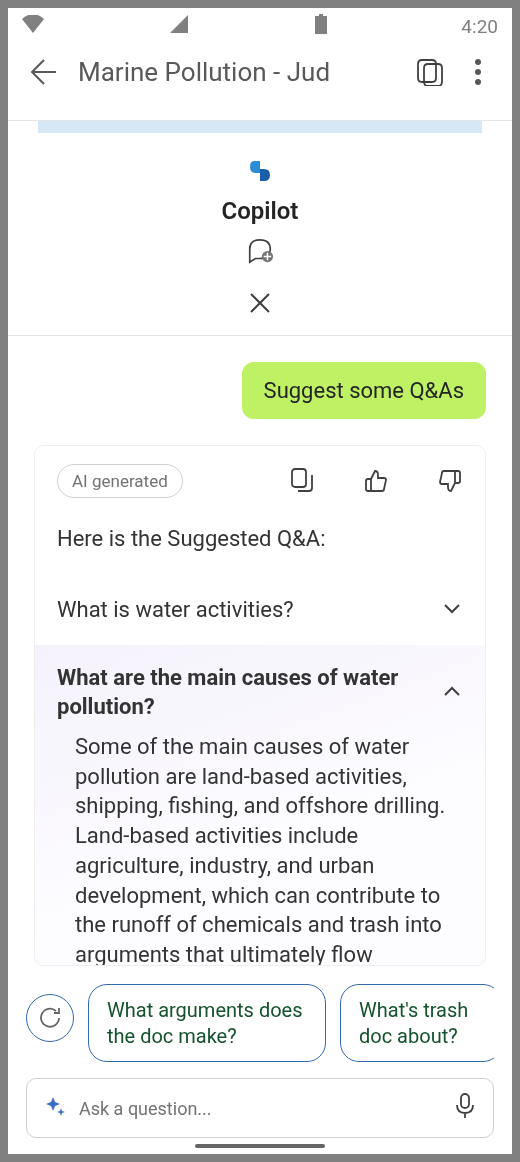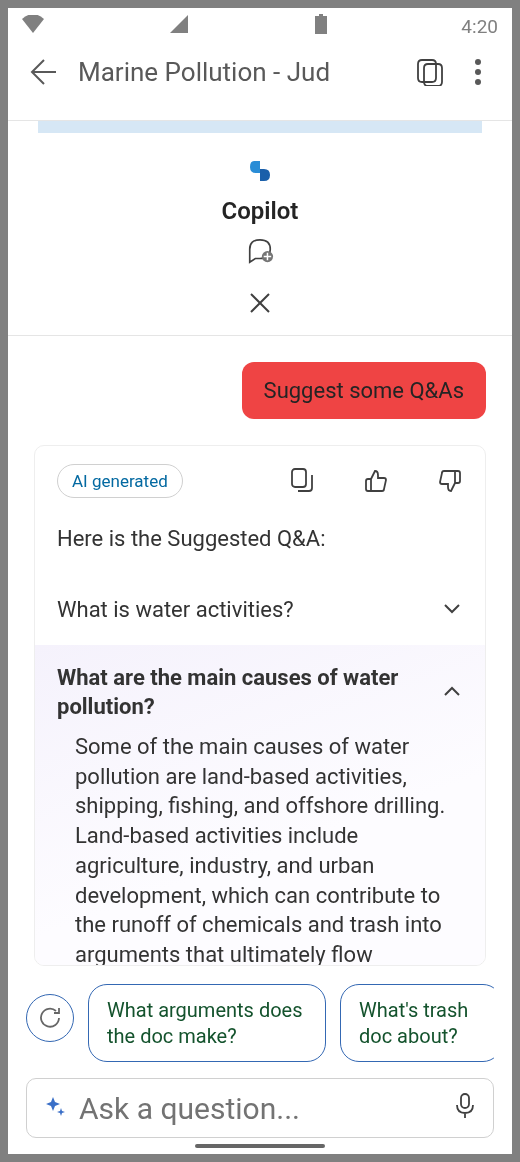--- a/index.html
+++ b/index.html
@@ -60,21 +60,21 @@
     .chat-new-icon, .close-icon { width: 28px; height: 28px; display:flex; align-items:center; justify-content:center; }
     .chat-area {
       flex: 1;
       display:flex;
       flex-direction:column;
       padding: 16px 26px 0 26px;
       overflow:hidden;
     }
     .user-bubble {
       align-self:flex-end;
-      background:#ef4444;
+      background:#bef264;
       border-radius: 12px;
       padding: 16px 22px;
       font-size: 22px;
       color:#242424;
       margin-bottom: 26px;
       margin-top: 10px;
     }
     .ai-card {
       background:#fff;
       border:1px solid #eee;
@@ -86,21 +86,21 @@
       flex-direction:column;
     }
     .ai-card-header {
       display:flex;
       align-items:center;
       gap: 48px;
       margin-bottom: 28px;
     }
     .ai-badge {
       font-size: 17px;
-      color:#0369a1;
+      color:#737373;
       border:1px solid #d0d0d0;
       border-radius: 18px;
       padding: 6px 14px;
       margin-right: auto;
     }
     .card-action { width:26px; height:26px; display:flex; align-items:center; justify-content:center; }
     .ai-intro { font-size: 22px; color:#333; margin-bottom: 30px; }
     .qa-item { padding: 14px 0; }
     .qa-header {
       display:flex;
@@ -166,21 +166,21 @@
     .sugg-chip.narrow { width: 162px; }
     .ask-bar {
       border:1px solid #d0d0d0;
       border-radius: 10px;
       height: 60px;
       display:flex;
       align-items:center;
       padding: 0 18px;
       gap: 14px;
     }
-    .ask-placeholder { font-size: 30px; color:#737373; flex:1; }
+    .ask-placeholder { font-size: 18px; color:#737373; flex:1; }
     .home-indicator {
       position:absolute;
       bottom: 6px;
       left:50%;
       transform:translateX(-50%);
       width: 130px; height:4px;
       background:#666;
       border-radius:3px;
     }
   </style>

